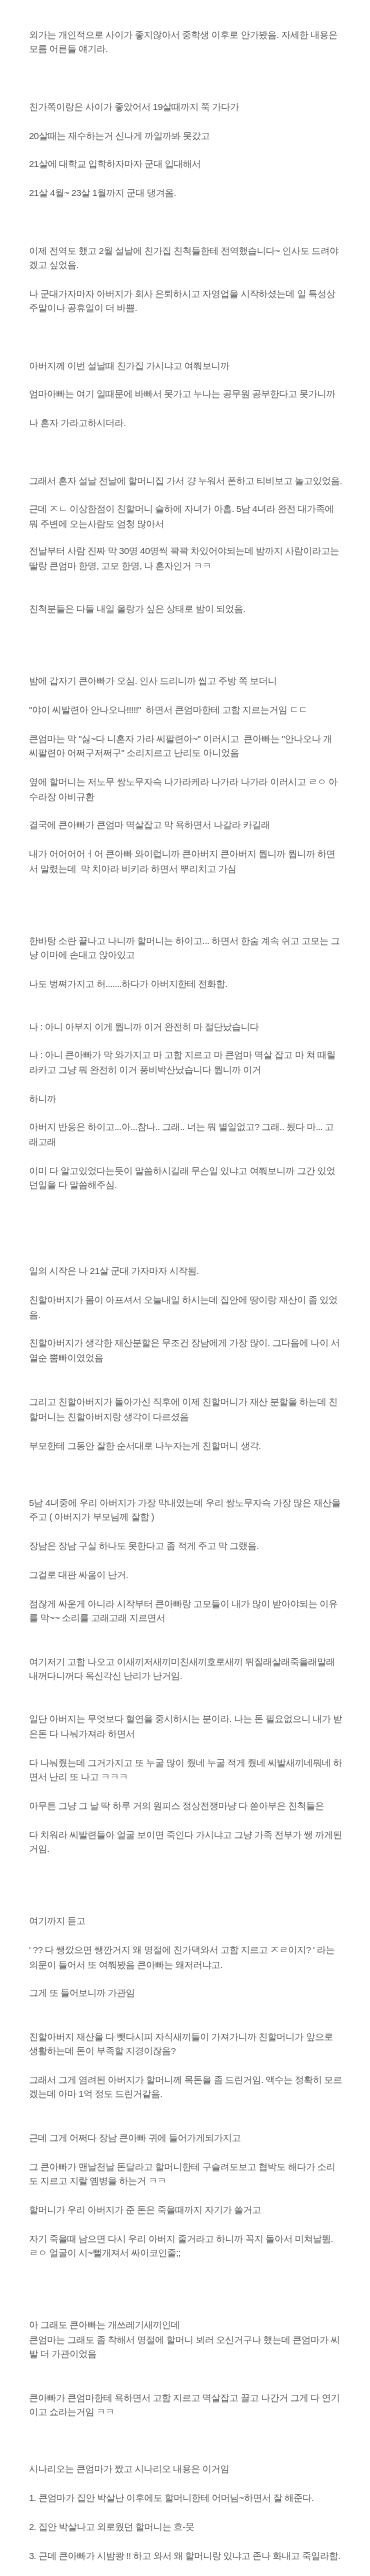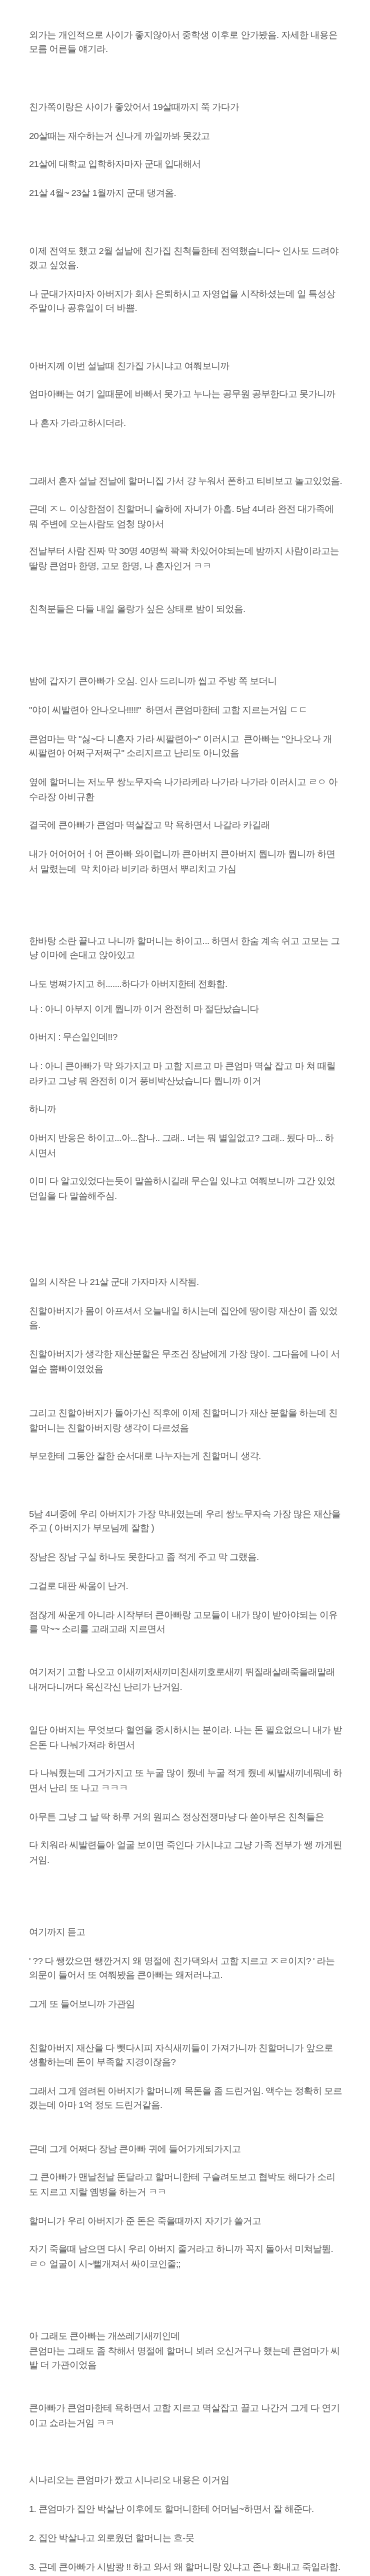--- a/index.html
+++ b/index.html
@@ -45,25 +45,24 @@
       <p class="para" style="margin-top: 13px; color: rgb(88, 88, 88);">전날부터 사람 진짜 막 30명 40명씩 꽉꽉 차있어야되는데 밤까지 사람이라고는 딸랑 큰엄마 한명, 고모 한명, 나 혼자인거 ㅋㅋ</p>
       <p class="para" style="margin-top: 29px; color: rgb(88, 88, 88);">친척분들은 다들 내일 올랑가 싶은 상태로 밤이 되었음.</p>
       <p class="para" style="margin-top: 58px; color: rgb(88, 88, 88);">밤에 갑자기 큰아빠가 오심. 인사 드리니까 씹고 주방 쪽 보더니</p>
       <p class="para" style="margin-top: 14.4px; color: rgb(88, 88, 88);">"야이 씨발련아 안나오나!!!!!"  하면서 큰엄마한테 고함 지르는거임 ㄷㄷ</p>
       <p class="para" style="margin-top: 14.4px; color: rgb(88, 88, 88);">큰엄마는 막 "싫~다 니혼자 가라 씨팔련아~" 이러시고  큰아빠는 "안나오나 개 씨팔련아 어쩌구저쩌구" 소리지르고 난리도 아니었음</p>
       <p class="para" style="margin-top: 14.4px; color: rgb(88, 88, 88);">옆에 할머니는 저노무 쌍노무자슥 나가라케라 나가라 나가라 이러시고 ㄹㅇ 아수라장 아비규환</p>
       <p class="para" style="margin-top: 14.4px; color: rgb(88, 88, 88);">결국에 큰아빠가 큰엄마 멱살잡고 막 욕하면서 나갈라 카길래</p>
       <p class="para" style="margin-top: 14.4px; color: rgb(88, 88, 88);">내가 어어어어ㅓ어 큰아빠 와이럽니까 큰아버지 큰아버지 뭡니까 뭡니까 하면서 말렸는데  막 치아라 비키라 하면서 뿌리치고 가심</p>
       <p class="para" style="margin-top: 58px; color: rgb(88, 88, 88);">한바탕 소란 끝나고 나니까 할머니는 하이고... 하면서 한숨 계속 쉬고 고모는 그냥 이마에 손대고 앉아있고</p>
       <p class="para" style="margin-top: 14.4px; color: rgb(88, 88, 88);">나도 벙쪄가지고 허.......하다가 아버지한테 전화함.</p>
-      <p class="para" style="margin-top: 10px; color: rgb(88, 88, 88);">나 : 아니 아부지 이게 뭡니까 이거 완전히 마 절단났습니다</p>
-      <p class="para" style="margin-top: 14.4px; color: rgb(88, 88, 88);">아버지 : 무슨일인데!!?</p>
+      <p class="para" style="margin-top: 28px; color: rgb(88, 88, 88);">나 : 아니 아부지 이게 뭡니까 이거 완전히 마 절단났습니다</p>
       <p class="para" style="margin-top: 14.4px; color: rgb(88, 88, 88);">나 : 아니 큰아빠가 막 와가지고 마 고함 지르고 마 큰엄마 멱살 잡고 마 쳐 때릴라카고 그냥 뭐 완전히 이거 풍비박산났습니다 뭡니까 이거</p>
       <p class="para" style="margin-top: 14.4px; color: rgb(88, 88, 88);">하니까</p>
-      <p class="para" style="margin-top: 14.4px; color: rgb(88, 88, 88);">아버지 반응은 하이고...아...참나.. 그래.. 너는 뭐 별일없고? 그래.. 됬다 마... 하시면서</p>
+      <p class="para" style="margin-top: 14.4px; color: rgb(88, 88, 88);">아버지 반응은 하이고...아...참나.. 그래.. 너는 뭐 별일없고? 그래.. 됬다 마... 고래고래</p>
       <p class="para" style="margin-top: 14.4px; color: rgb(88, 88, 88);">이미 다 알고있었다는듯이 말씀하시길래 무슨일 있냐고 여쭤보니까 그간 있었던일을 다 말씀해주심.</p>
       <p class="para" style="margin-top: 72px; color: rgb(88, 88, 88);">일의 시작은 나 21살 군대 가자마자 시작됨.</p>
       <p class="para" style="margin-top: 14.4px; color: rgb(88, 88, 88);">친할아버지가 몸이 아프셔서 오늘내일 하시는데 집안에 땅이랑 재산이 좀 있었음.</p>
       <p class="para" style="margin-top: 14.4px; color: rgb(88, 88, 88);">친할아버지가 생각한 재산분할은 무조건 장남에게 가장 많이. 그다음에 나이 서열순 뿜빠이였었음</p>
       <p class="para" style="margin-top: 30px; color: rgb(88, 88, 88);">그리고 친할아버지가 돌아가신 직후에 이제 친할머니가 재산 분할을 하는데 친할머니는 친할아버지랑 생각이 다르셨음</p>
       <p class="para" style="margin-top: 14.4px; color: rgb(88, 88, 88);">부모한테 그동안 잘한 순서대로 나누자는게 친할머니 생각.</p>
       <p class="para" style="margin-top: 43px; color: rgb(88, 88, 88);">5남 4녀중에 우리 아버지가 가장 막내였는데 우리 쌍노무자슥 가장 많은 재산을 주고 ( 아버지가 부모님께 잘함 )</p>
       <p class="para" style="margin-top: 14.4px; color: rgb(88, 88, 88);">장남은 장남 구실 하나도 못한다고 좀 적게 주고 막 그랬음.</p>
       <p class="para" style="margin-top: 14.4px; color: rgb(88, 88, 88);">그걸로 대판 싸움이 난거.</p>
       <p class="para" style="margin-top: 14.4px; color: rgb(88, 88, 88);">점잖게 싸운게 아니라 시작부터 큰아빠랑 고모들이 내가 많이 받아야되는 이유를 막~~ 소리를 고래고래 지르면서</p>

